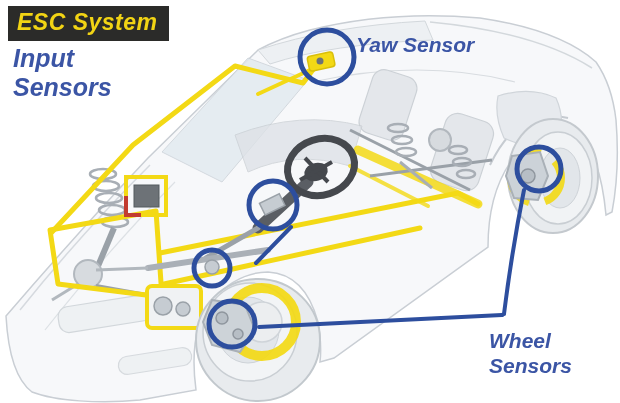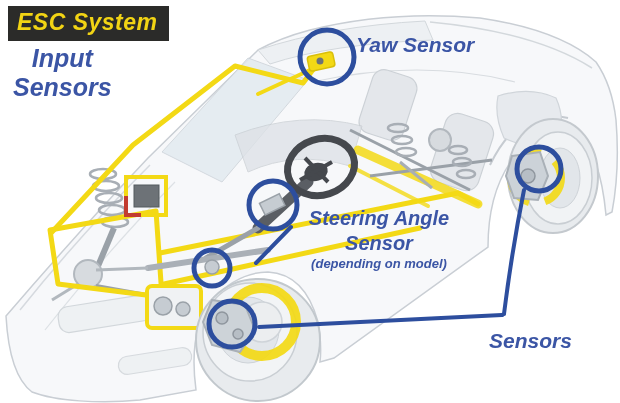--- a/index.html
+++ b/index.html
@@ -12,21 +12,21 @@
   #title-box{
     position:absolute;left:8px;top:6px;background:#2b2b29;
     color:#f2d414;font-size:23px;font-style:italic;font-weight:bold;
     padding:3px 11px 5px 9px;letter-spacing:0.5px;
   }
   #input-label{left:13px;top:44px;font-size:25px;line-height:1.17;}
   #yaw-label{left:356px;top:33px;font-size:21px;}
   #steering-label{left:287px;top:206px;width:184px;text-align:center;font-size:20px;line-height:1.25;}
   #steering-label .note{font-size:13px;line-height:1.1;display:block;margin-top:1px;}
   #wheel-label{left:489px;top:328px;font-size:21px;line-height:1.2;}
-  .ln{display:block;text-align:center;}
+  .ln{display:block;}
 </style>
 </head>
 <body>
 
 <div id="stage">
 
   <svg width="620" height="403" viewBox="0 0 620 403">
 
     <g>
       <path d="M 6,316 C 8,352 16,380 32,392 C 55,401 100,404 140,400 L 196,390
@@ -155,23 +155,19 @@
 
   <div class="lbl" id="input-label">
     <span class="ln">Input</span>
     <span class="ln">Sensors</span>
   </div>
 
   <div class="lbl" id="yaw-label">
     <span>Yaw Sensor</span>
   </div>
 
-  <div class="lbl" id="steering-label">
-    <span class="ln">Steering Angle</span>
-    <span class="ln">Sensor</span>
-    <span class="note">(depending on model)</span>
-  </div>
 
   <div class="lbl" id="wheel-label">
+    <span class="ln">Wheel</span>
     <span class="ln">Sensors</span>
   </div>
 
 </div>
 
 </body></html>

